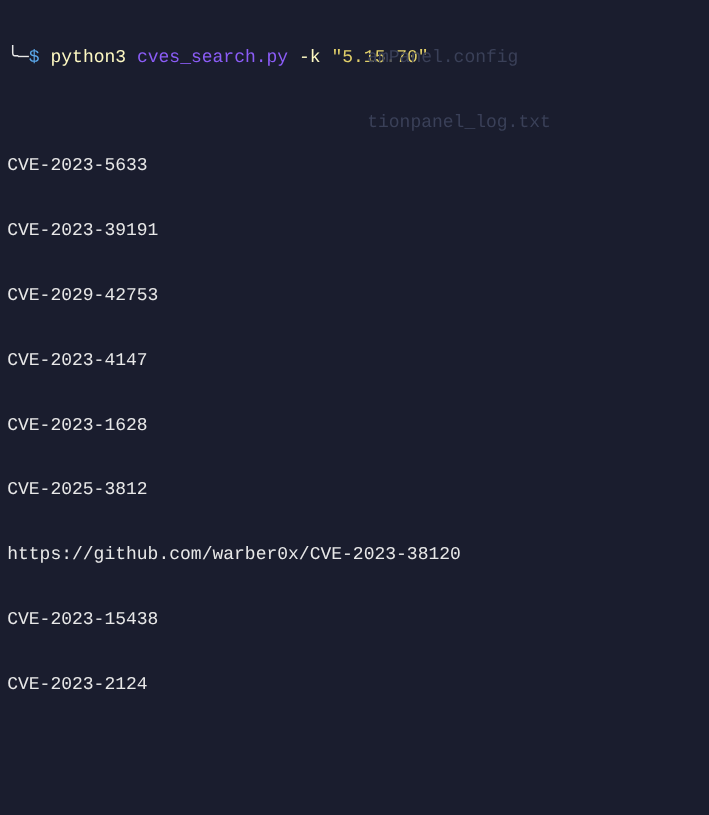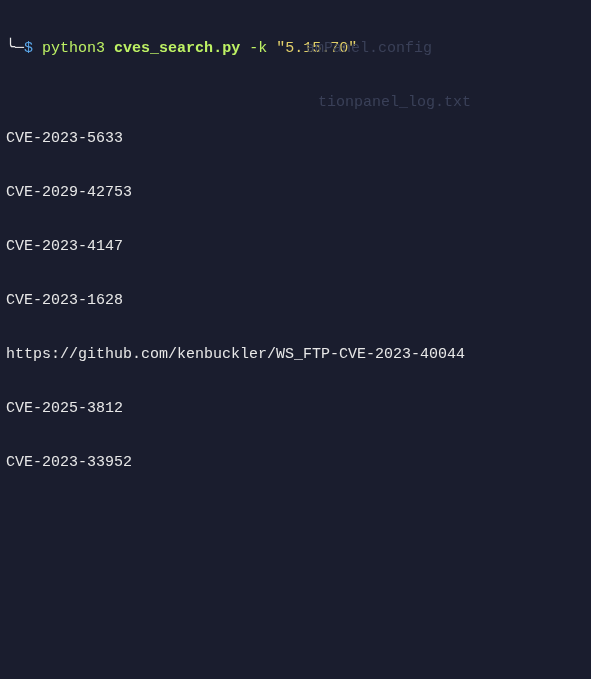--- a/index.html
+++ b/index.html
@@ -20,25 +20,25 @@
     .terminal {
       white-space: pre;
     }
     .corner {
       color: #e8e8e8;
     }
     .prompt-symbol {
       color: #5aa6e8;
     }
     .cmd {
-      color: #bef264;
-      font-weight: bold;
+      color: #8b5cf6;
+      font-weight: normal;
     }
     .flag {
-      color: #bef264;
+      color: #fef9c3;
     }
     .arg {
       color: #e2d06a;
     }
     .bg-remnant {
       color: #3a4058;
       position: absolute;
     }
     .bg-remnant2 {
       color: #3a4058;
@@ -49,28 +49,30 @@
     }
     .rel {
       position: relative;
     }
   </style>
 </head>
 <body>
 
 <div class="terminal">
   <div class="rel"><span class="bg-remnant" style="left:300px;">amPanel.config</span><span class="corner">╰─</span><span class="prompt-symbol">$</span><span> </span><span class="flag">python3</span><span> </span><span class="cmd">cves_search.py</span><span> </span><span class="flag">-k</span><span> </span><span class="arg">"5.15.70"</span></div>
-  <div class="rel output-line"><span class="bg-remnant2" style="left:312px;">tionpanel_log.txt</span></div>
+  <div class="rel output-line"><span class="bg-remnant2" style="left:300px;">tionpanel_log.txt</span></div>
   <div class="output-line">CVE-2023-5633</div>
+  <div class="output-line">CVE-2023-39191</div>
   <div class="output-line">CVE-2029-42753</div>
   <div class="output-line">CVE-2023-4147</div>
   <div class="output-line">CVE-2023-1628</div>
-  <div class="output-line">https://github.com/kenbuckler/WS_FTP-CVE-2023-40044</div>
   <div class="output-line">CVE-2025-3812</div>
-  <div class="output-line">CVE-2023-33952</div>
+  <div class="output-line">https://github.com/warber0x/CVE-2023-38120</div>
+  <div class="output-line">CVE-2023-15438</div>
+  <div class="output-line">CVE-2023-2124</div>
   
   
   
   
   
   
   
   
   
   

